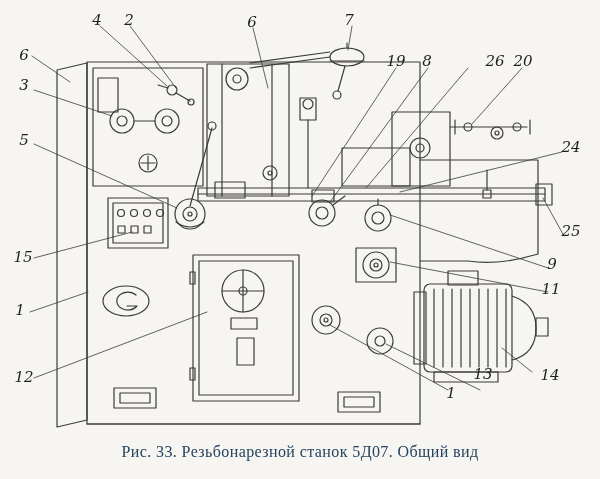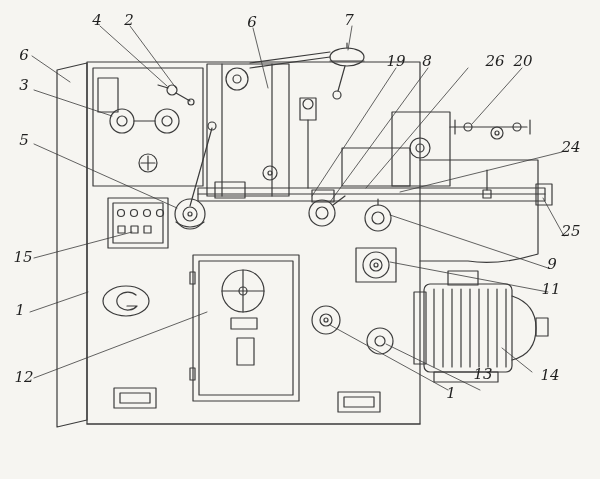--- a/index.html
+++ b/index.html
@@ -221,13 +221,14 @@
   <span class="callout" style="left:551px;top:289px">11</span>
   <span class="callout" style="left:550px;top:375px">14</span>
   <span class="callout" style="left:483px;top:374px">13</span>
   <span class="callout" style="left:451px;top:393px">1</span>
   <span class="callout" style="left:24px;top:377px">12</span>
   <span class="callout" style="left:20px;top:310px">1</span>
   <span class="callout" style="left:23px;top:257px">15</span>
   <span class="callout" style="left:24px;top:85px">3</span>
   <span class="callout" style="left:24px;top:140px">5</span>
 
+  <div class="caption">Рис. 33. Резьбонарезной станок 5Д07. Общий вид</div>
 </div>
 
 </body></html>

